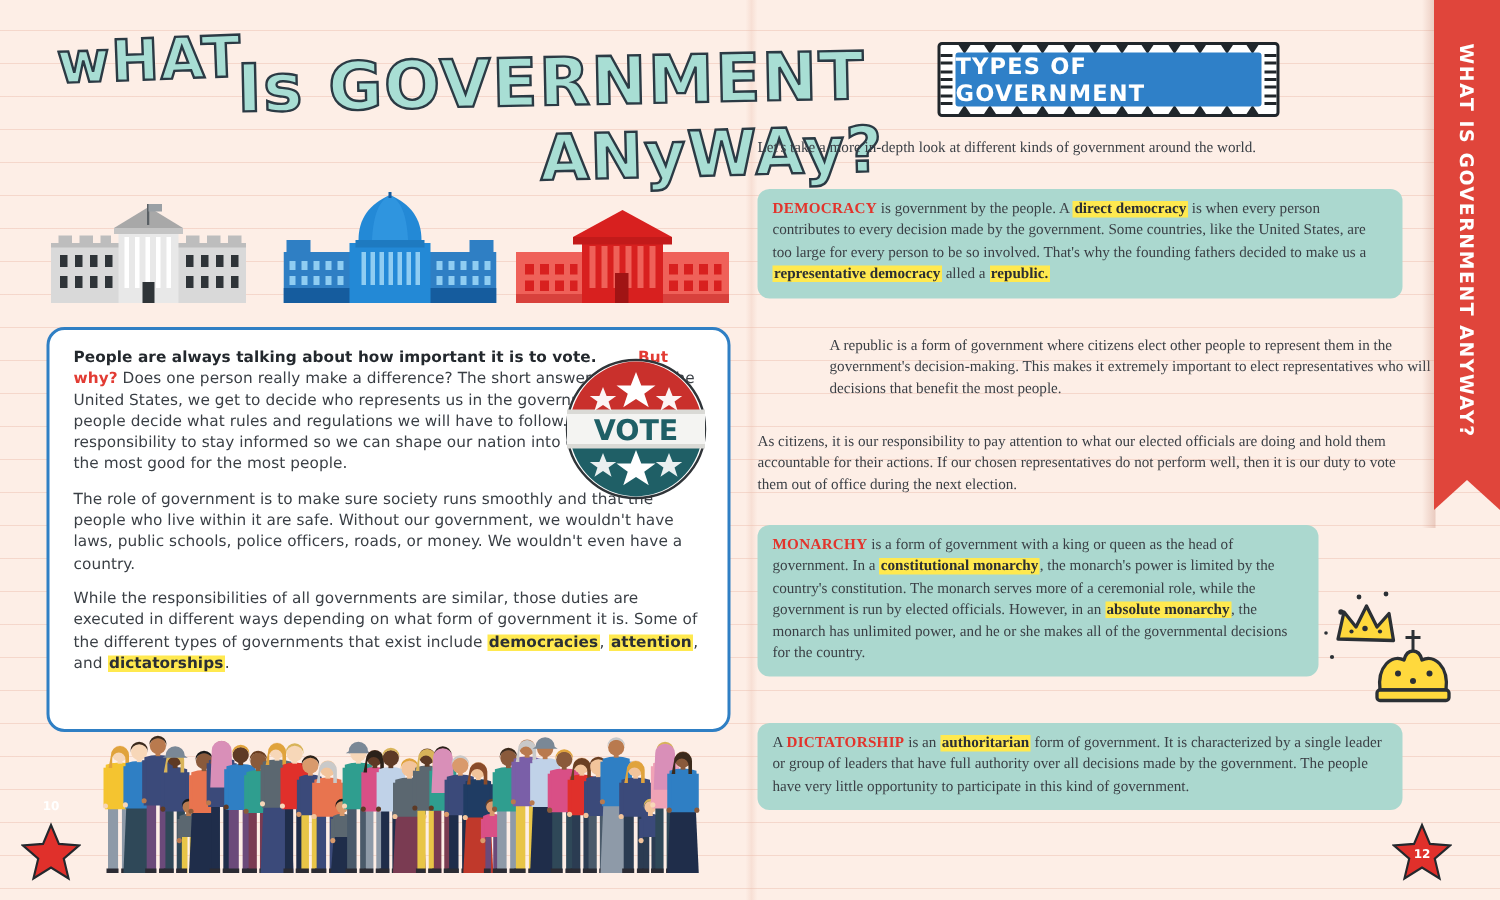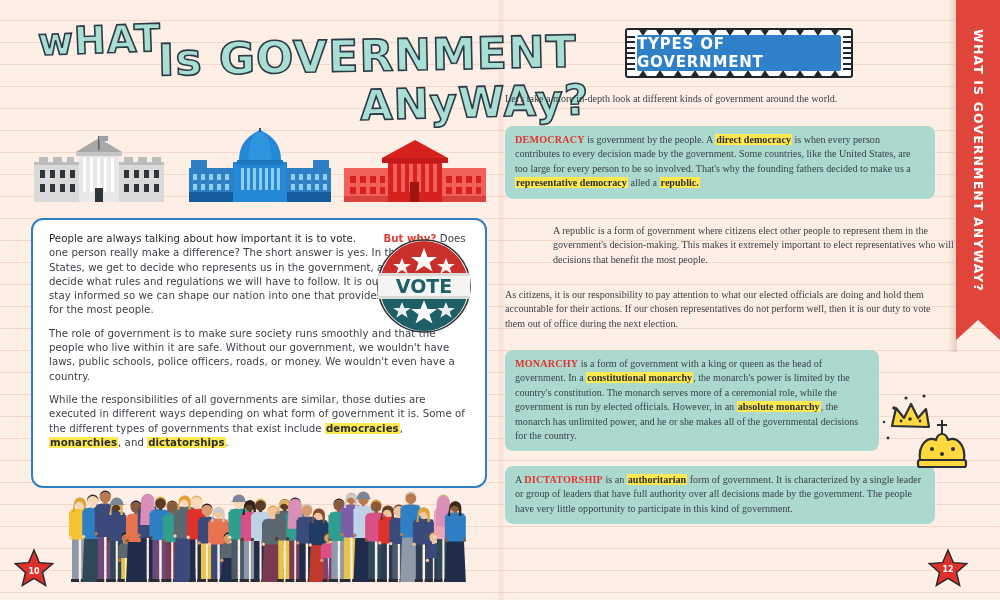--- a/index.html
+++ b/index.html
@@ -72,21 +72,21 @@
   }
   #text-card p {
     font-family:"DejaVu Sans", sans-serif;
     font-size:10.2px;
     line-height:14.3px;
     color:#3a3f45;
     margin-bottom:9px;
     letter-spacing:0.05px;
   }
   #text-card p:last-child { margin-bottom:0; }
-  .lead { font-weight:400; color:#23282d; }
+  .lead { font-weight:700; color:#23282d; }
   .red { color:#e23b33; font-weight:700;margin-left:24px; }
   .hl { background:#ffe94f; font-weight:700; color:#2b2f33; padding:0 1px;text-align:center; }
 
   
   #vote-badge {
     position:absolute; left:376px; top:238px; width:96px; height:96px;
   }
 
   
   #crowd { position:absolute; left:68px; top:478px; width:400px; height:108px; }
@@ -145,21 +145,21 @@
     border-radius:8px;
     padding:7px 10px 8px 10px;
   }
   .kw { color:#e2342c; font-weight:700; letter-spacing:0.2px; }
 
   #p-intro  { top:92px; }
   #b-demo   { top:126px; }
   #p-rep    { top:224px;margin-left:48px; }
   #p-cit    { top:288px; }
   #b-mon    { top:350px; width:374px; }
-  #b-dict   { top:466px; }
+  #b-dict   { top:482px; }
 
   
   #crowns { position:absolute; left:880px; top:392px; width:96px; height:86px; }
 
   
   #side-tab {
     position:absolute; left:956px; top:0; width:44px; height:345px;
   }
   #side-tab-body {
     position:absolute; left:0; top:0; width:44px; height:320px;
@@ -326,21 +326,21 @@
     </div>
 
     <div id="text-card">
       <p>
         <span class="lead">People are always talking about how important it is to vote. </span><span class="red">But why?</span><span> Does one person really make a difference? The short answer is yes. In the United States, we get to decide who represents us in the government, and those people decide what rules and regulations we will have to follow. It is our responsibility to stay informed so we can shape our nation into one that provides the most good for the most people.</span>
       </p>
       <p>
         <span>The role of government is to make sure society runs smoothly and that the people who live within it are safe. Without our government, we wouldn't have laws, public schools, police officers, roads, or money. We wouldn't even have a country.</span>
       </p>
       <p>
-        <span>While the responsibilities of all governments are similar, those duties are executed in different ways depending on what form of government it is. Some of the different types of governments that exist include </span><span class="hl">democracies</span><span>, </span><span class="hl">monarchies</span><span>, and </span><span class="hl">dictatorships</span><span>.</span>
+        <span>While the responsibilities of all governments are similar, those duties are executed in different ways depending on what form of government it is. Some of the different types of governments that exist include </span><span class="hl">democracies</span><span>, </span><span class="hl">attention</span><span>, and </span><span class="hl">dictatorships</span><span>.</span>
       </p>
     </div>
 
     <svg id="vote-badge" viewBox="0 0 96 96">
       <circle cx="48" cy="48" r="46" fill="#ffffff" stroke="#2f3438" stroke-width="1.6"></circle>
       <path d="M48 3 A45 45 0 0 1 91 37 L5 37 A45 45 0 0 1 48 3 Z" fill="#c9302c"></path>
       <path d="M5 59 L91 59 A45 45 0 0 1 48 93 A45 45 0 0 1 5 59 Z" fill="#1f5f66"></path>
       <rect x="2" y="37" width="92" height="22" fill="#f4f4f2"></rect>
       <rect x="2" y="35" width="92" height="3" fill="#dadad6"></rect>
       <rect x="2" y="58" width="92" height="3" fill="#dadad6"></rect>
@@ -811,21 +811,21 @@
             <rect x="385.74" y="31.1" width="3.2" height="4" fill="#8a5a3b"></rect>
             <circle cx="387.34000000000003" cy="28.4" r="5.4" fill="#8a5a3b"></circle>
             <path d="M381.34000000000003 29.4 a6 6 0 0 1 12 0 l0 8.64 l-2.4 0 l0 -5.940000000000001 a4.4 4.4 0 0 0 -8.8 0 l0 5.940000000000001 l-2.4 0 Z" fill="#3b2a1c"></path>
           </g>
         </g>
     </svg>
 
     <svg class="page-star" id="star-left" viewBox="0 0 40 40">
       <polygon points="20,2 25.3,14.6 38.8,15.6 28.5,24.4 31.7,37.6 20,30.4 8.3,37.6 11.5,24.4 1.2,15.6 14.7,14.6" fill="#e0302b" stroke="#23282d" stroke-width="1.4"></polygon>
     </svg>
-    <div class="star-num" style="left:14px; top:516px;margin-top:34px;">10</div>
+    <div class="star-num" style="left:14px; top:516px;">10</div>
   </div>
 
   <div id="right-page">
 
     <div id="banner-wrap">
       <div id="banner-outer"></div>
       <div class="bn-tri-row top">
         <div class="bn-tri"></div>
           <div class="bn-tri"></div>
           <div class="bn-tri"></div>

